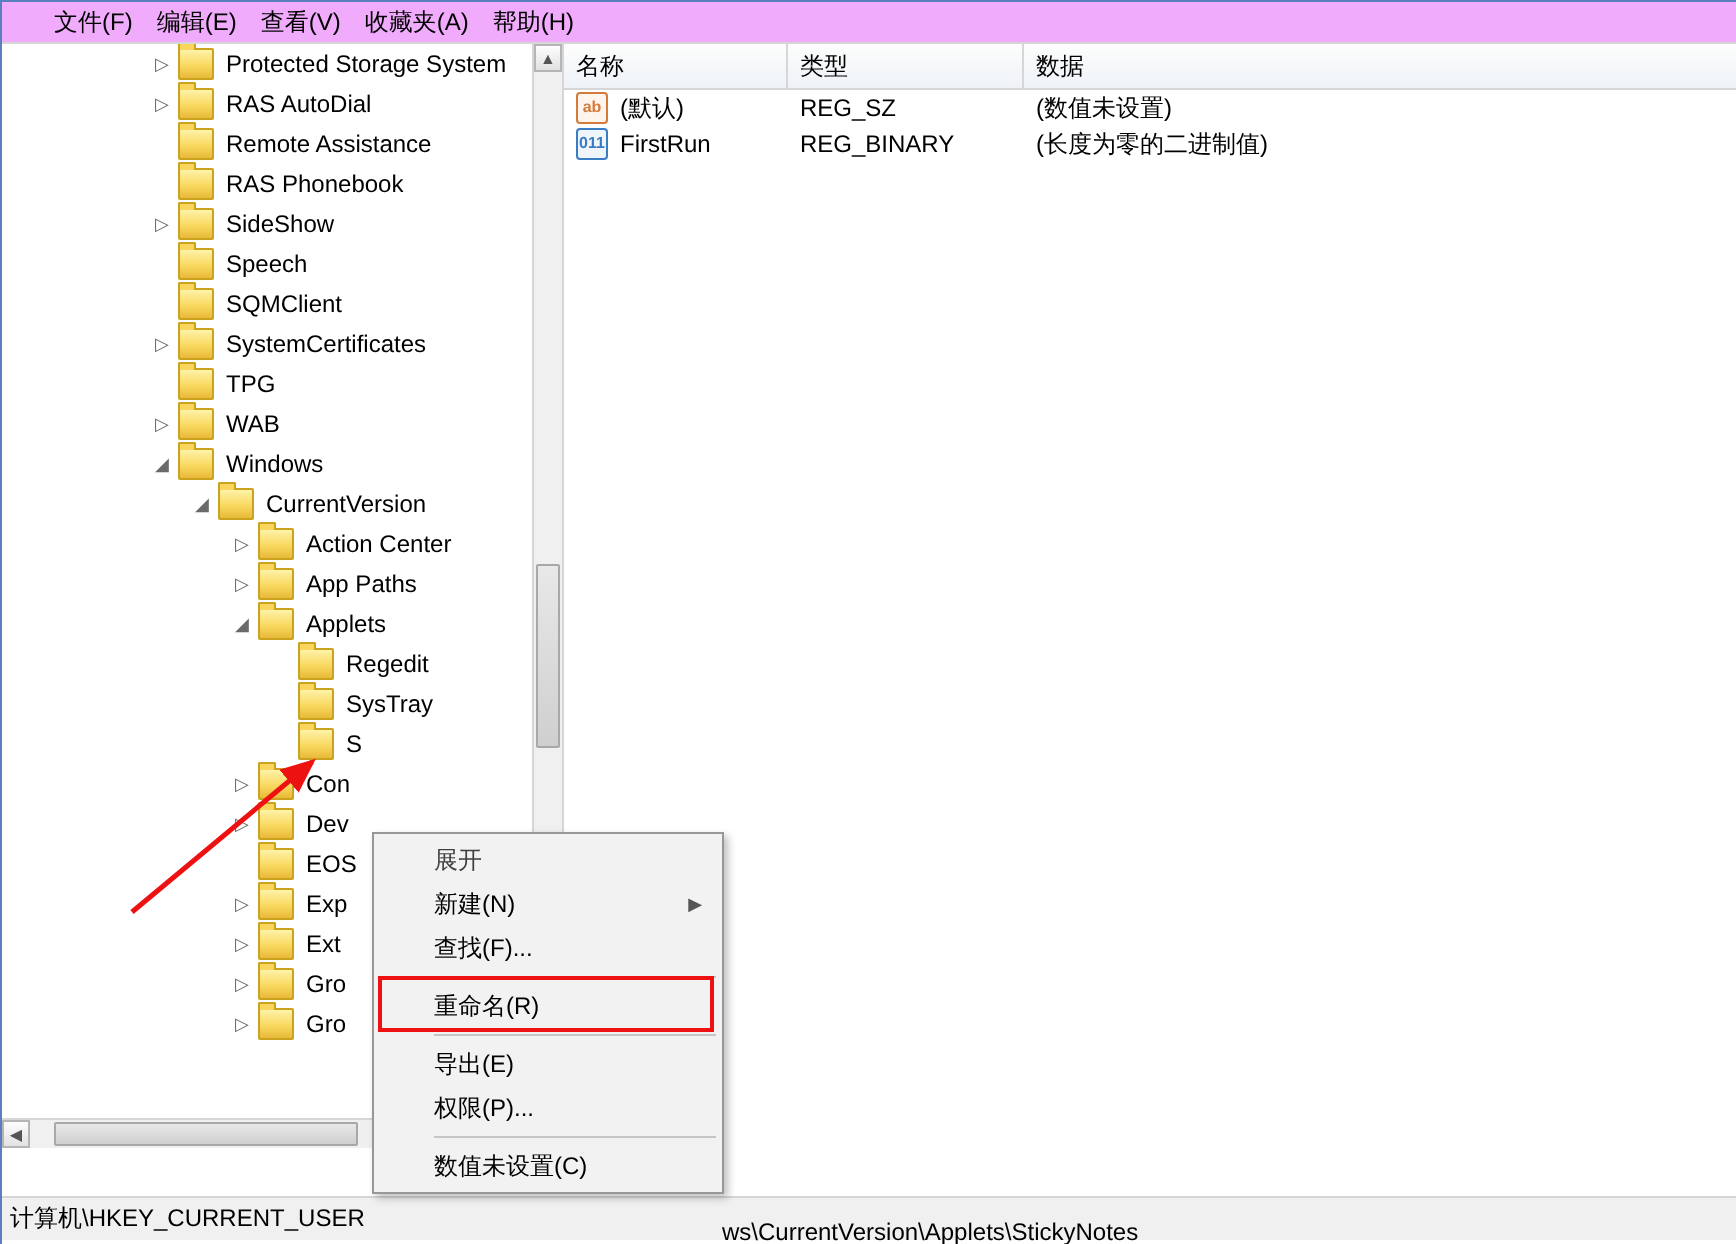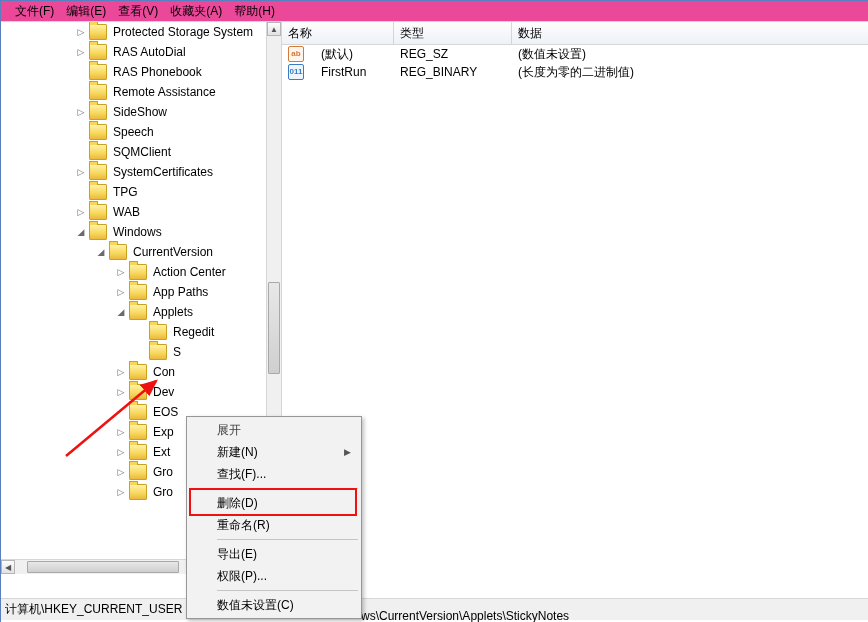--- a/index.html
+++ b/index.html
@@ -1,20 +1,20 @@
 <!DOCTYPE html>
 <html><head>
 <meta charset="utf-8">
 <style>
 html,body{margin:0;padding:0;font-family:"Microsoft YaHei","Segoe UI",Tahoma,sans-serif;font-size:12px;color:#000;background:#fff;overflow:hidden}
 .window{width:868px;height:622px;position:relative;background:#fff;border:1px solid #5a7fbe}
 .titlebar{height:26px;background:linear-gradient(to bottom,#e9f1fb 0%,#d7e7fa 50%,#c5ddf7 100%);display:flex;align-items:center;padding:0 4px;border-bottom:1px solid #8faed9}
 .titlebar .icon{width:16px;height:16px;margin-right:4px;display:inline-flex;align-items:center;justify-content:center}
 .titlebar .title{color:#1a3e6e}
-.menubar{height:20px;background:#ec4899;display:flex;align-items:center;padding:0 8px;border-bottom:1px solid #d6d6d6}
+.menubar{height:20px;background:#f0abfc;display:flex;align-items:center;padding:0 20px;border-bottom:1px solid #d6d6d6}
 .menubar .item{padding:1px 6px;cursor:default}
 .content{display:flex;height:552px;position:relative}
 .treepane{width:280px;border-right:1px solid #d6d6d6;position:relative;overflow:hidden;background:#fff}
 .tree{position:absolute;left:0;top:0;right:14px;bottom:14px;overflow:hidden}
 .tree ul{list-style:none;margin:0;padding:0}
 .tree li{white-space:nowrap}
 .node{display:flex;align-items:center;height:20px;padding-right:4px}
 .expander{width:12px;height:12px;margin-right:2px;display:inline-flex;align-items:center;justify-content:center;font-size:9px;color:#6b6b6b;cursor:default}
 .expander.none{visibility:hidden}
 .foldericon{width:16px;height:14px;margin-right:4px;background:linear-gradient(to bottom,#fff2a8 0%,#f7d65b 60%,#e9b93b 100%);border:1px solid #caa21e;border-radius:1px;position:relative}
@@ -30,21 +30,21 @@
 .hscroll{position:absolute;left:0;right:14px;bottom:0;height:14px;background:#f0f0f0;border-top:1px solid #d6d6d6;display:flex}
 .hscroll .btn{width:14px;background:linear-gradient(#fdfdfd,#e2e2e2);border:1px solid #b5b5b5;box-sizing:border-box;display:flex;align-items:center;justify-content:center;font-size:8px;color:#555}
 .hscroll .track{flex:1;position:relative}
 .hscroll .thumb{position:absolute;top:1px;bottom:1px;background:linear-gradient(#e8e8e8,#cfcfcf);border:1px solid #a8a8a8;border-radius:1px}
 .corner{position:absolute;right:0;bottom:0;width:14px;height:14px;background:#f0f0f0;border-left:1px solid #d6d6d6;border-top:1px solid #d6d6d6}
 .listpane{flex:1;display:flex;flex-direction:column;background:#fff}
 .listheader{height:22px;display:flex;background:linear-gradient(#fdfdfd,#eef2f7);border-bottom:1px solid #d6d6d6}
 .listheader .col{border-right:1px solid #d6d6d6;padding:3px 6px;box-sizing:border-box}
 .listbody{flex:1;overflow:hidden}
 .row{display:flex;height:18px;align-items:center}
-.cell{padding:0 6px;box-sizing:border-box;display:flex;align-items:center;gap:17px}
+.cell{padding:0 6px;box-sizing:border-box;display:flex;align-items:center;gap:6px}
 .valicon{width:14px;height:14px;border:1px solid;border-radius:2px;font-size:8px;font-weight:bold;display:flex;align-items:center;justify-content:center;line-height:1}
 .valicon.str{border-color:#d47a3a;color:#d47a3a;background:#fff5ec}
 .valicon.bin{border-color:#3a7cc4;color:#3a7cc4;background:#eef5fc}
 .statusbar{position:absolute;left:0;right:0;bottom:3px;height:21px;background:#f0f0f0;border-top:1px solid #d6d6d6;display:flex;align-items:center;padding:0 4px}
 .contextmenu{position:absolute;background:#f2f2f2;border:1px solid #979797;box-shadow:2px 2px 4px rgba(0,0,0,.25);padding:2px;z-index:50}
 .contextmenu .mitem{height:22px;display:flex;align-items:center;padding:0 30px 0 28px;position:relative;cursor:default}
 .contextmenu .mitem.disabled{color:#404040}
 .contextmenu .sep{height:1px;background:#c5c5c5;margin:3px 1px 3px 28px;padding:0}
 .contextmenu .sub{position:absolute;right:8px;font-size:9px;color:#555}
 .redbox{position:absolute;border:2px solid #e11;pointer-events:none;z-index:60}
@@ -83,28 +83,28 @@
               <div class="node depth0">
                 <span class="expander">▷</span>
                 <span class="foldericon"></span>
                 <span class="nodelabel">RAS AutoDial</span>
               </div>
             </li>
             <li>
               <div class="node depth0">
                 <span class="expander none">▷</span>
                 <span class="foldericon"></span>
+                <span class="nodelabel">Remote Assistance</span>
+              </div>
+            </li>
+            <li>
+              <div class="node depth0">
+                <span class="expander none">▷</span>
+                <span class="foldericon"></span>
                 <span class="nodelabel">RAS Phonebook</span>
-              </div>
-            </li>
-            <li>
-              <div class="node depth0">
-                <span class="expander none">▷</span>
-                <span class="foldericon"></span>
-                <span class="nodelabel">Remote Assistance</span>
               </div>
             </li>
             <li>
               <div class="node depth0">
                 <span class="expander">▷</span>
                 <span class="foldericon"></span>
                 <span class="nodelabel">SideShow</span>
               </div>
             </li>
             <li>
@@ -175,20 +175,27 @@
                 <span class="expander">◢</span>
                 <span class="foldericon"></span>
                 <span class="nodelabel">Applets</span>
               </div>
             </li>
             <li>
               <div class="node depth3">
                 <span class="expander none">▷</span>
                 <span class="foldericon"></span>
                 <span class="nodelabel">Regedit</span>
+              </div>
+            </li>
+            <li>
+              <div class="node depth3">
+                <span class="expander none">▷</span>
+                <span class="foldericon"></span>
+                <span class="nodelabel">SysTray</span>
               </div>
             </li>
             <li>
               <div class="node depth3">
                 <span class="expander none">▷</span>
                 <span class="foldericon"></span>
                 <span class="nodelabel">S</span>
               </div>
             </li>
             <li>
@@ -296,23 +303,20 @@
       </div>
       <div class="mitem">
         <span>新建(N)</span>
         <span class="sub">▶</span>
       </div>
       <div class="mitem">
         <span>查找(F)...</span>
       </div>
       <div class="sep"></div>
       <div class="mitem">
-        <span>删除(D)</span>
-      </div>
-      <div class="mitem">
         <span>重命名(R)</span>
       </div>
       <div class="sep"></div>
       <div class="mitem">
         <span>导出(E)</span>
       </div>
       <div class="mitem">
         <span>权限(P)...</span>
       </div>
       <div class="sep"></div>

